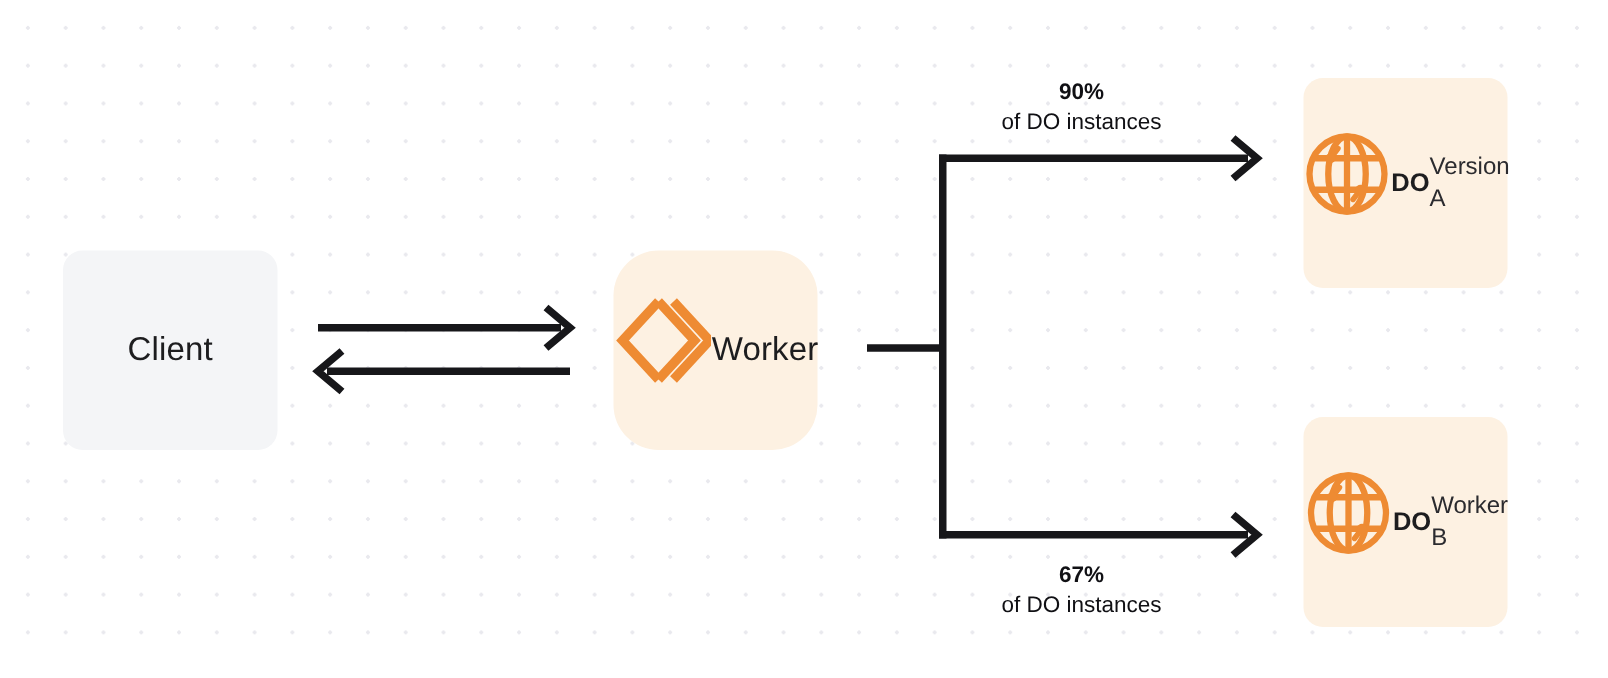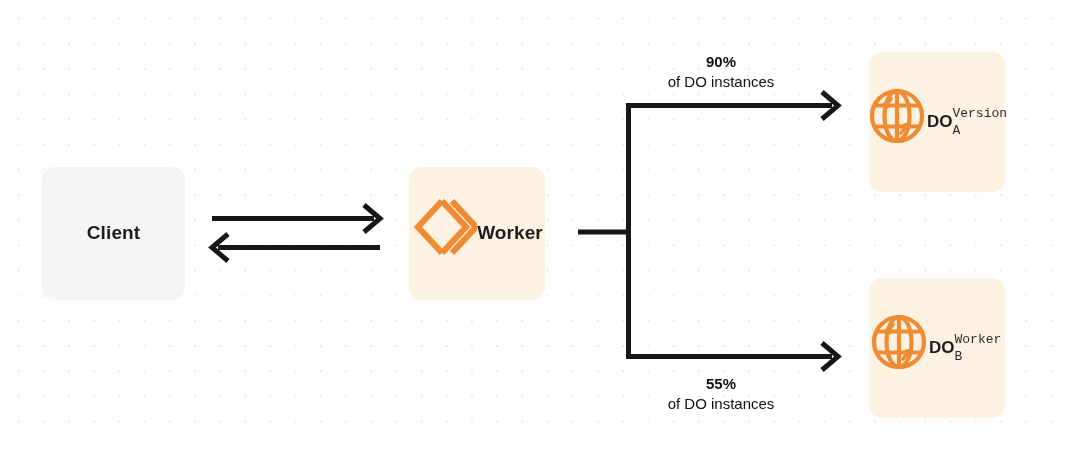--- a/index.html
+++ b/index.html
@@ -31,52 +31,52 @@
   }
   .node-client {
     left: 42px; top: 167px;
     width: 143px; height: 133px;
     background: #f4f5f7;
   }
   .node-worker {
     left: 409px; top: 167px;
     width: 136px; height: 133px;
     background: #fdf1e2;
+    border-radius: 30px;
   }
   .node-do-a {
     left: 869px; top: 52px;
     width: 136px; height: 140px;
     background: #fdf1e2;
   }
   .node-do-b {
     left: 869px; top: 278px;
     width: 136px; height: 140px;
     background: #fdf1e2;
   }
 
   .node-title {
-    font-size: 19px;
-    font-weight: bold;
+    font-size: 22px;
+    font-weight: normal;
     color: #1d1d1f;
     letter-spacing: 0.1px;
     line-height: 1.1;
   }
   .node-title-sm {
     font-size: 17px;
     font-weight: bold;
     color: #1d1d1f;
     line-height: 1.15;
   }
   .node-sub {
-    font-size: 13px;
+    font-size: 16px;
     font-weight: normal;
     color: #2b2b2f;
     line-height: 1.3;
     margin-top: 2px;
-    font-family: Liberation Mono, monospace;
   }
 
   .logo-wrap {
     display: block;
     line-height: 0;
     margin-bottom: 14px;
   }
   .logo-wrap-globe {
     display: block;
     line-height: 0;
@@ -147,21 +147,21 @@
       <polyline points="822,343 838,356.5 822,370" fill="none" stroke="#17171a" stroke-width="5" stroke-linecap="butt" stroke-linejoin="miter"></polyline>
     </g>
   </svg>
 
   <div class="edge-label label-top">
     <span class="pct">90%</span>
     <span class="desc">of DO instances</span>
   </div>
 
   <div class="edge-label label-bot">
-    <span class="pct">55%</span>
+    <span class="pct">67%</span>
     <span class="desc">of DO instances</span>
   </div>
 
   <div class="node node-client">
     <div class="node-title">Client</div>
   </div>
 
   <div class="node node-worker">
     <span class="logo-wrap">
       <svg width="66" height="60" viewBox="0 0 66 60" aria-hidden="true">

